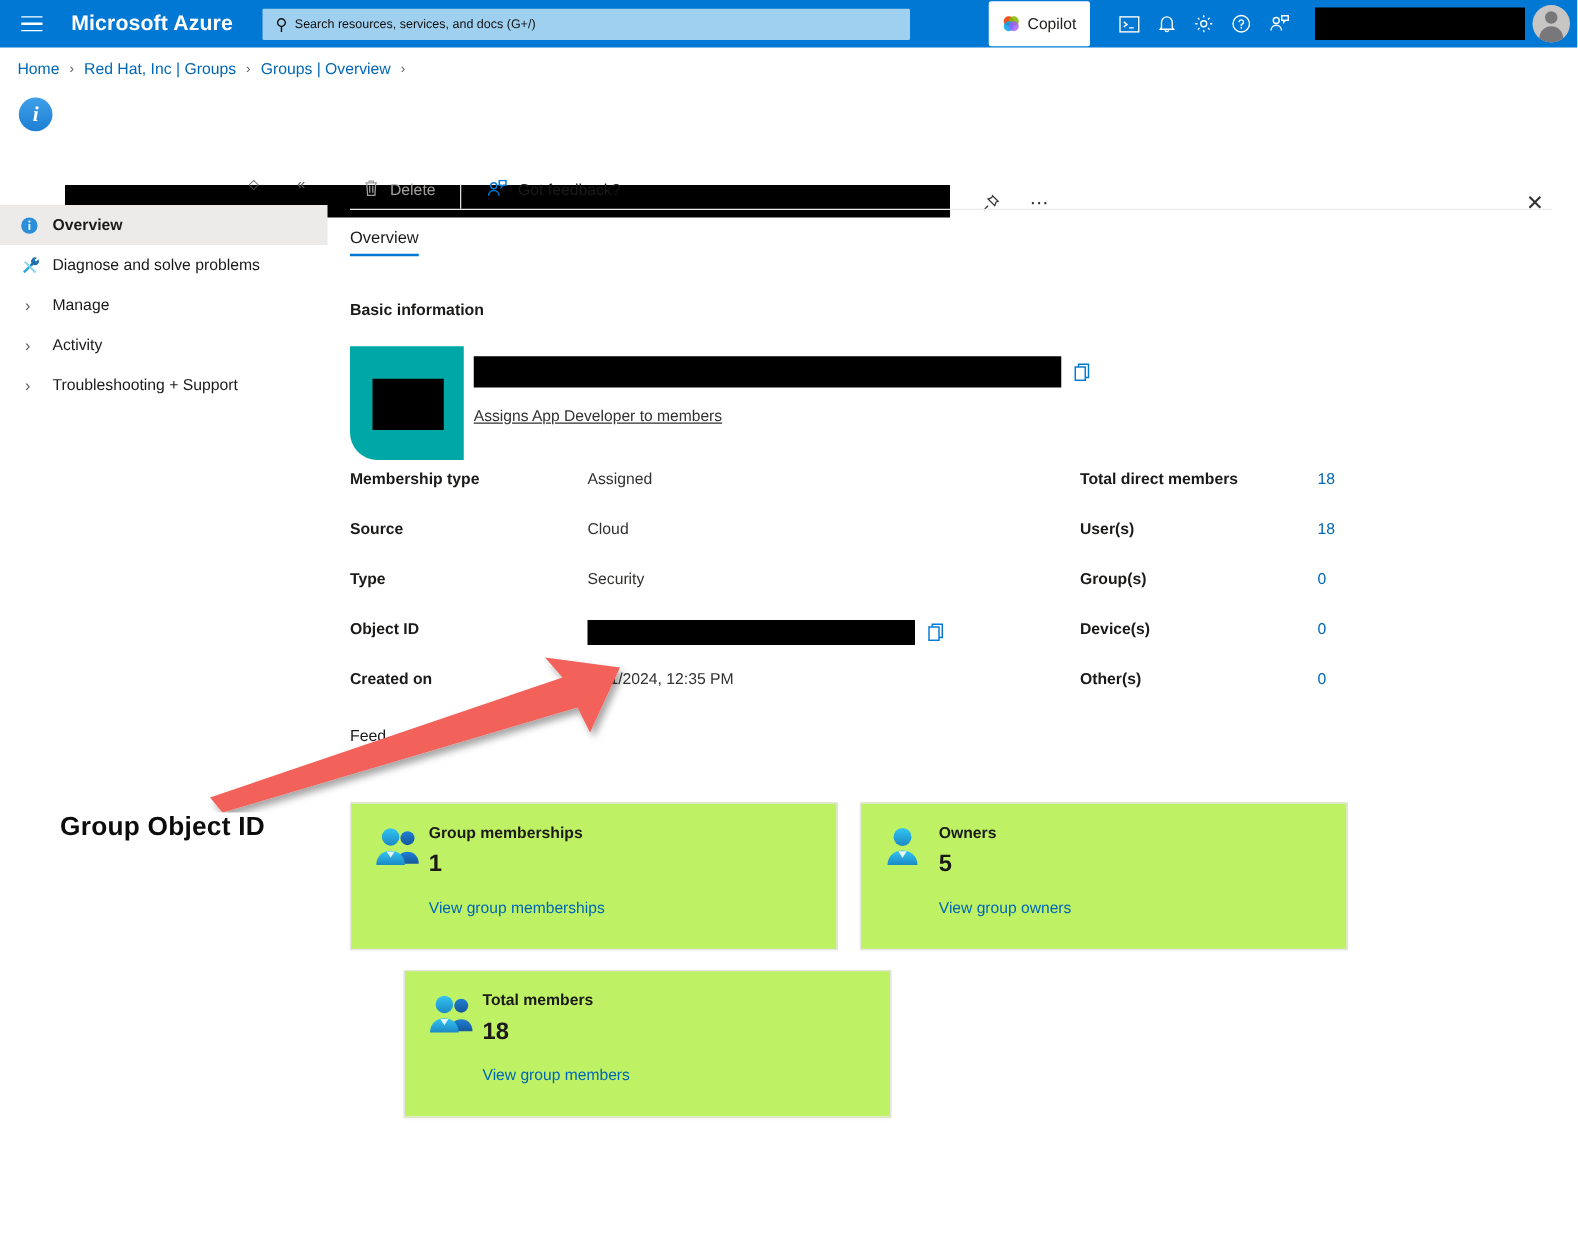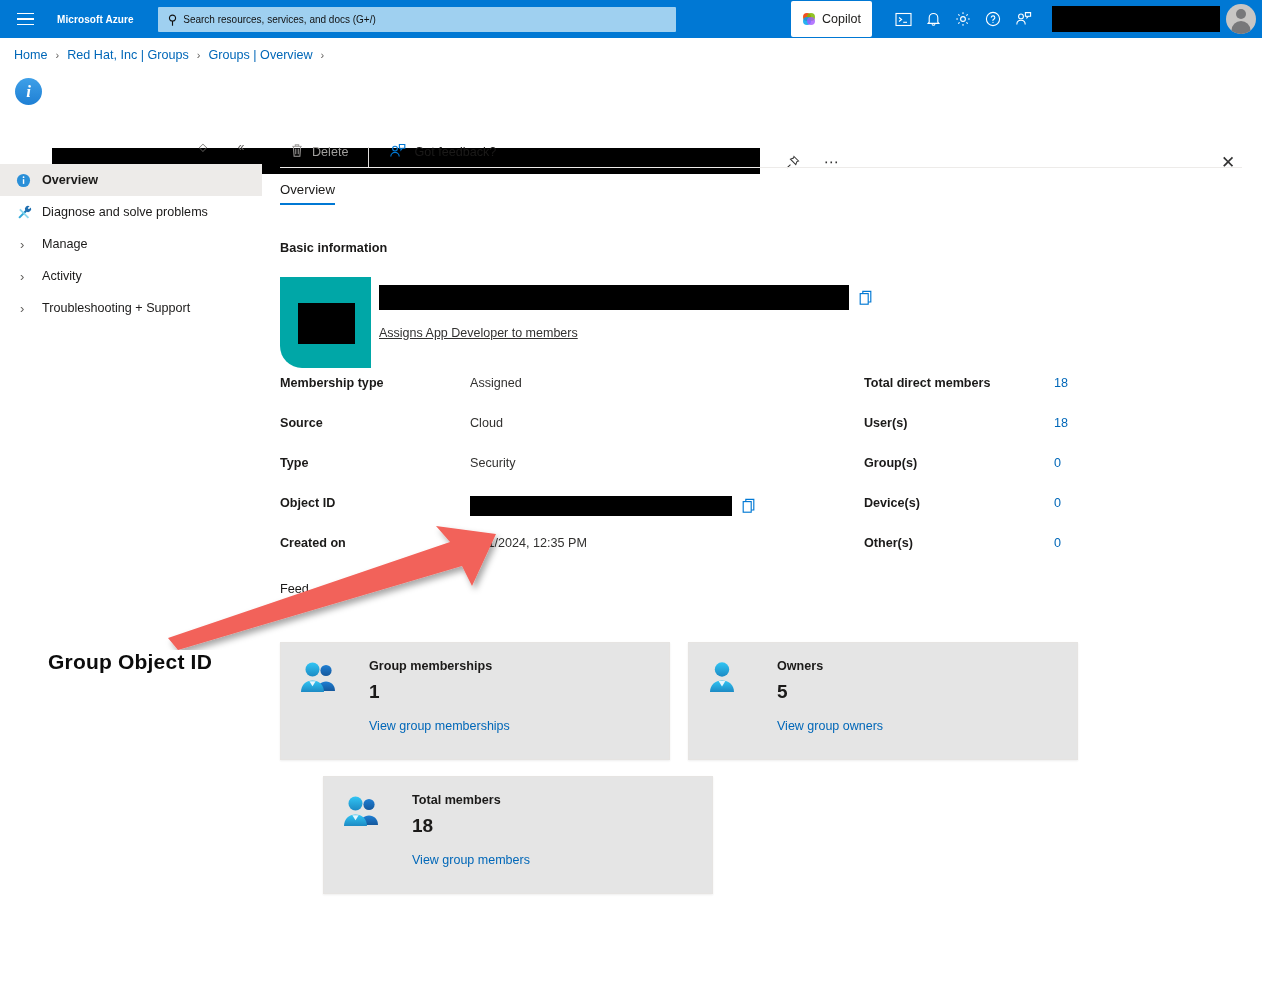--- a/index.html
+++ b/index.html
@@ -24,21 +24,21 @@
     position: relative;
   }
   .hamburger {
     width: 30px; height: 30px;
     display: flex; flex-direction: column; justify-content: center; align-items: center;
     gap: 4px; cursor: pointer;
   }
   .hamburger span { display:block; width: 17px; height: 1.6px; background: #fff; }
   .brand {
     color: #fff;
-    font-size: 10px;
+    font-size: 17px;
     font-weight: bold;
     margin-left: 17px;
     letter-spacing: .1px;
     white-space: nowrap;
   }
   .searchbox {
     margin-left: 24px;
     width: 518px;
     height: 25px;
     background: #9fd0f0;
@@ -340,28 +340,28 @@
   }
 
   
   .cards {
     margin-top: 24px;
     position: relative;
     width: 800px;
   }
   .card {
     position: absolute;
-    background: #e5e5e5;
+    background: #bef264;
     border: 1px solid #e6e4e2;
     box-shadow: 0 1px 2px rgba(0,0,0,.07);
     width: 390px;
     height: 118px;
     padding: 16px 18px;
     display: flex;
-    gap: 30px;
+    gap: 4px;
   }
   .card-ic { flex: 0 0 40px; padding-top: 2px; }
   .card-body { flex: 1; }
   .card-title { font-size: 12.6px; font-weight: bold; color: #1b1a19; }
   .card-count { font-size: 19px; font-weight: bold; color: #1b1a19; margin-top: 8px; }
   .card-link { font-size: 12.5px; color: #0067b8; margin-top: 16px; cursor: pointer; display:inline-block; }
 
   
   .annot-arrow {
     position: absolute;

